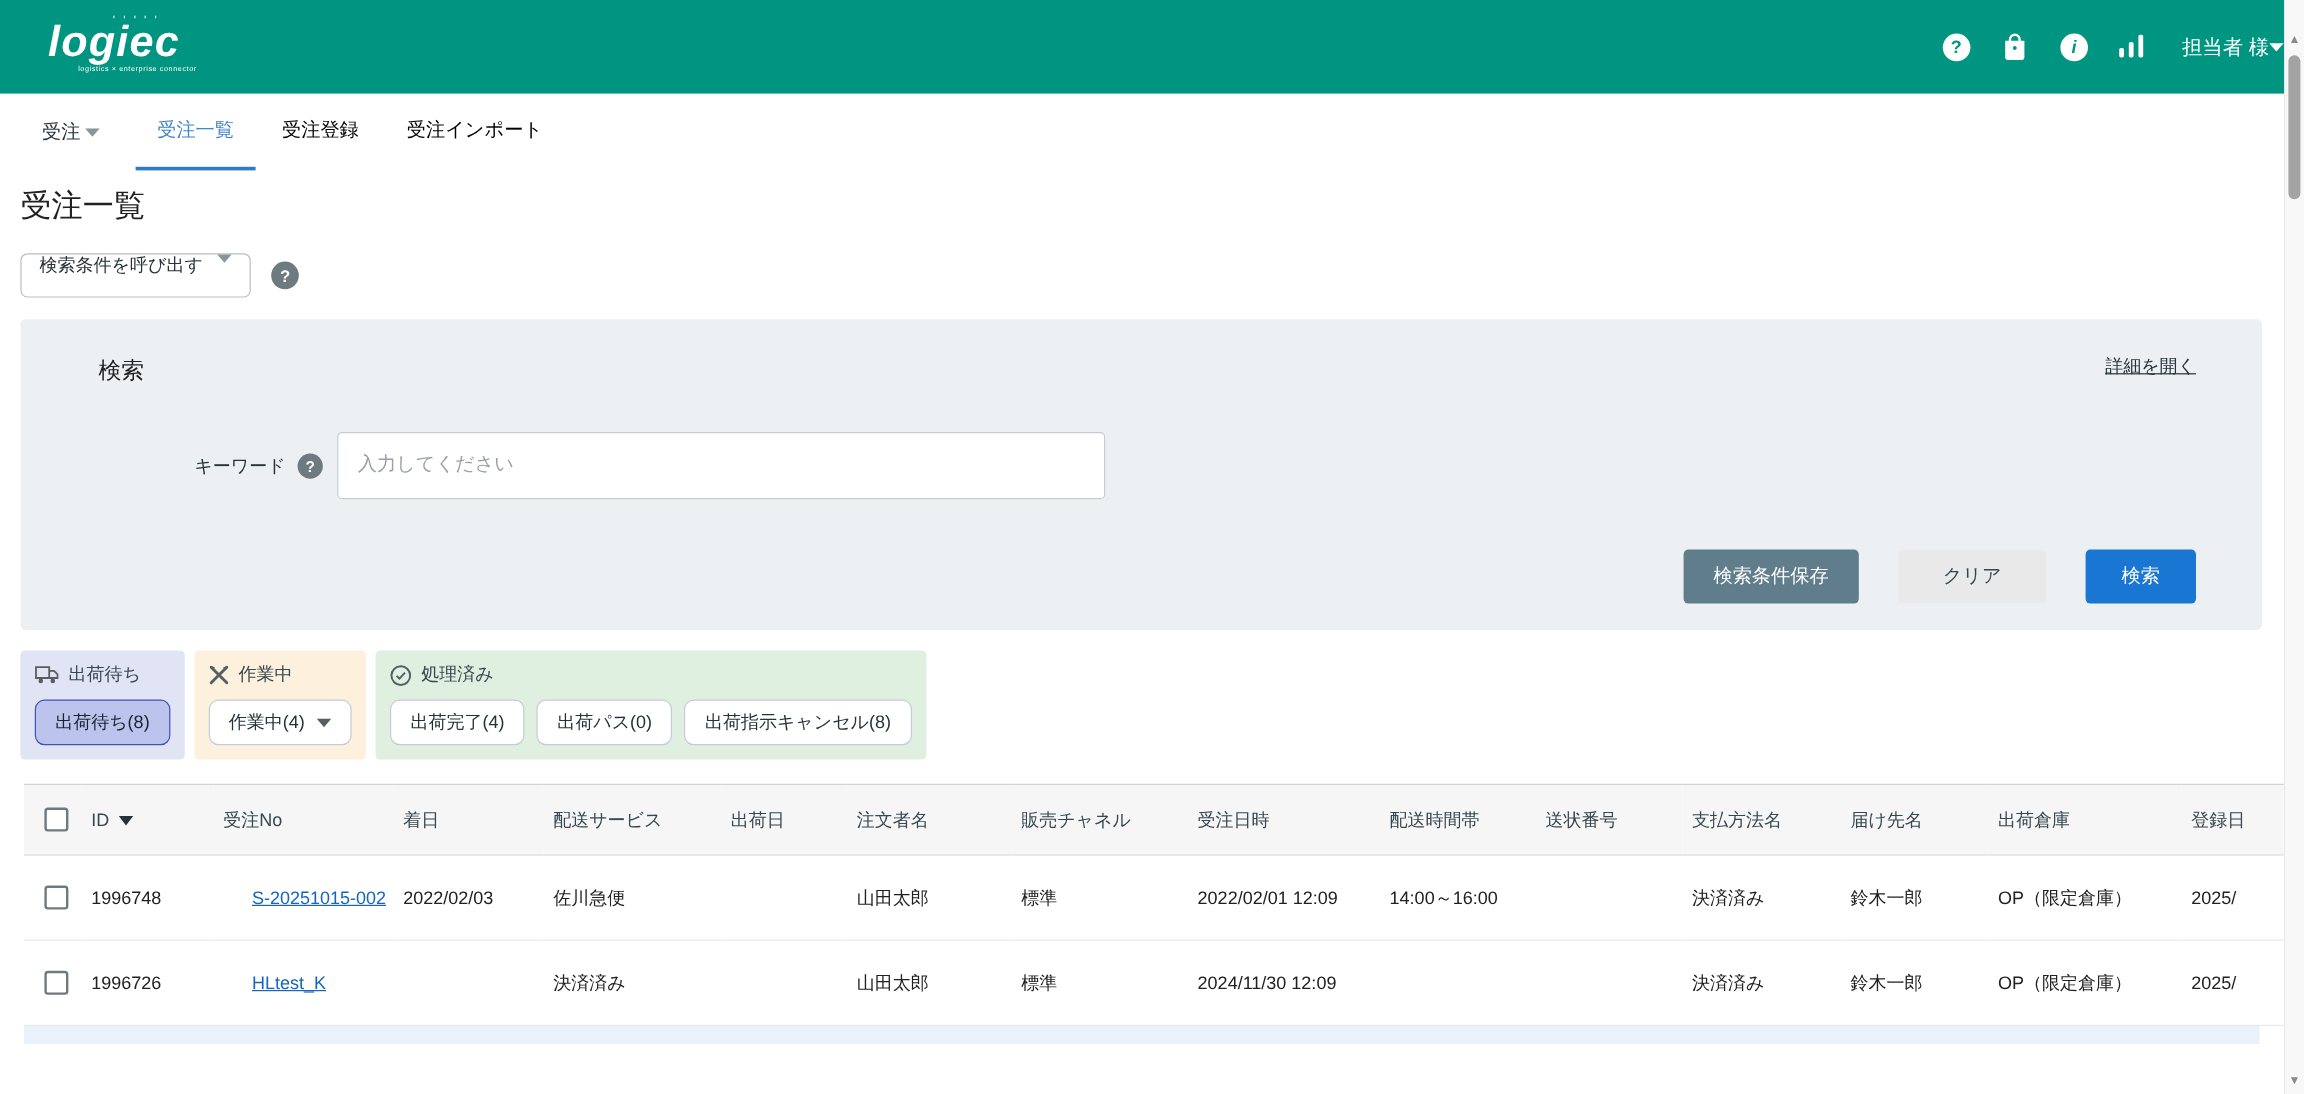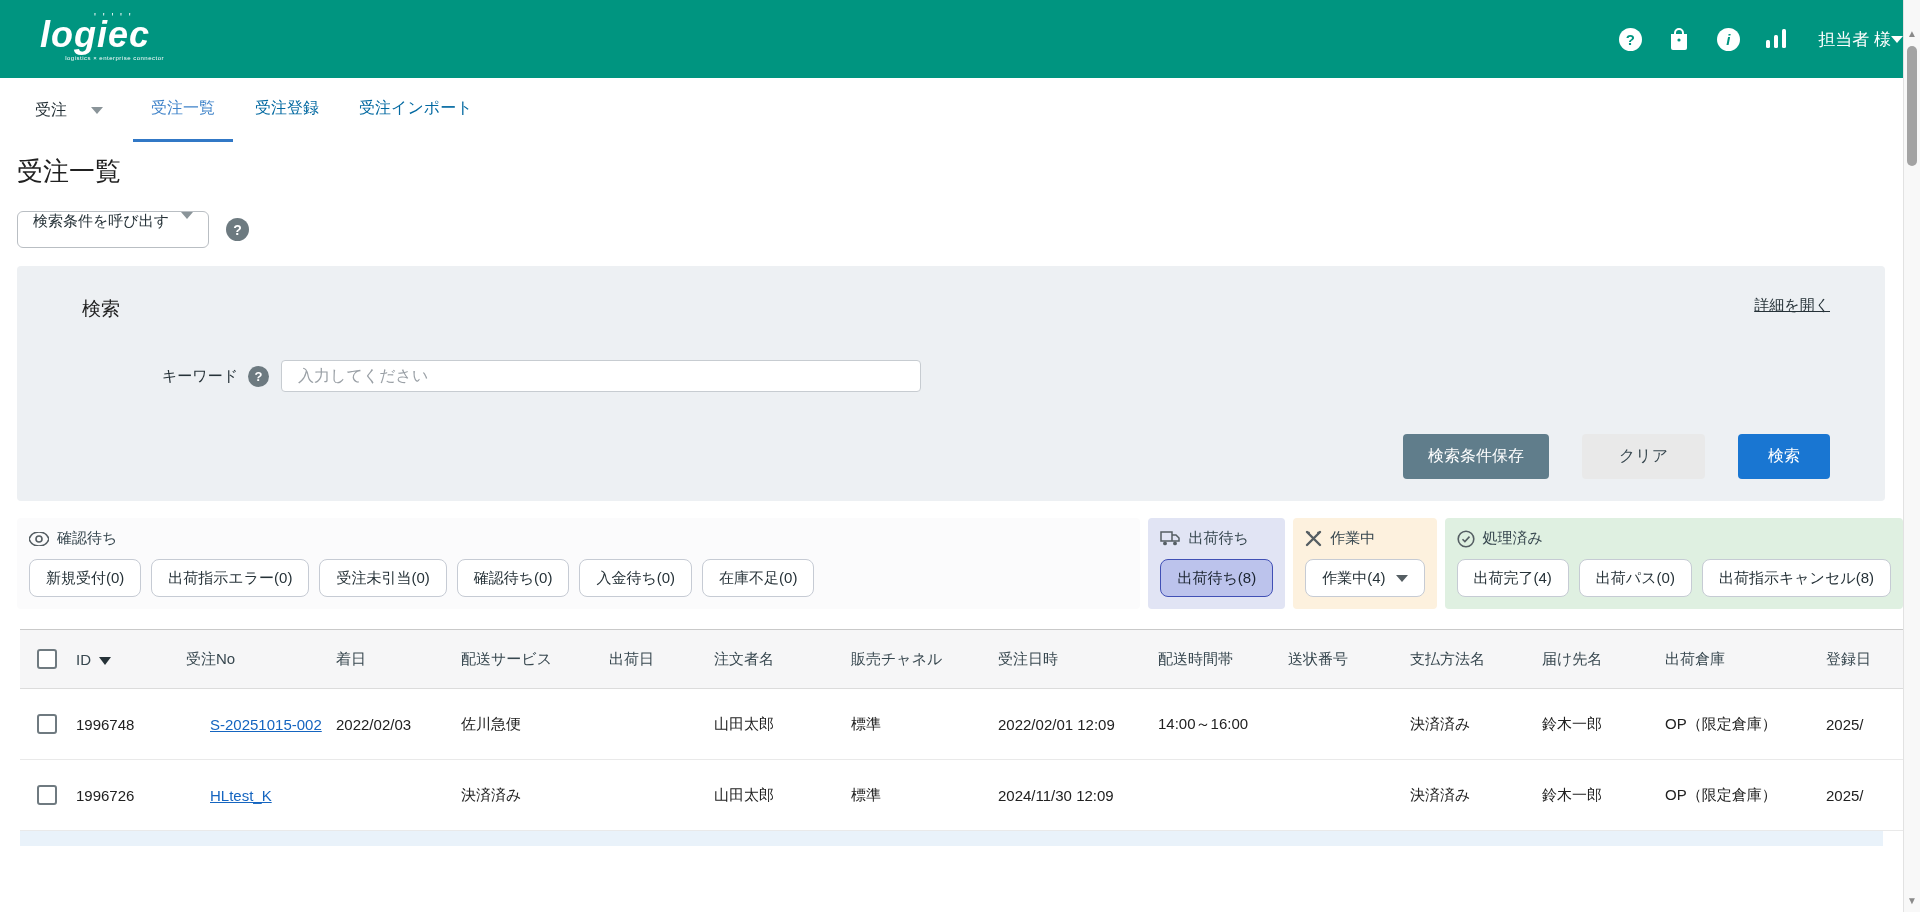--- a/index.html
+++ b/index.html
@@ -17,40 +17,40 @@
   .mainnav .nav-item.active { background:#2ba693; }
   .topbar-right { margin-left:auto; display:flex; align-items:center; gap:25px; }
   .tb-icon { width:24px; height:24px; display:flex; align-items:center; justify-content:center; }
   .circle-ic { width:23px; height:23px; border-radius:50%; background:#fff; color:#009580; font-size:15px; font-weight:bold; display:flex; align-items:center; justify-content:center; }
   .bag-ic svg, .bars-ic svg { display:block; }
   .user-menu { display:flex; align-items:center; color:#fff; font-size:17px; margin-left:4px; }
   .caret { display:inline-block; width:0; height:0; border-left:6px solid transparent; border-right:6px solid transparent; border-top:7px solid #fff; }
 
   
   .tabrow { height:64px; display:flex; align-items:center; padding-left:35px; }
-  .tab-dd { display:flex; align-items:center; gap:24px; font-size:16px; color:#263238; cursor:pointer; margin-right:28px;text-align:right; }
+  .tab-dd { display:flex; align-items:center; gap:4px; font-size:16px; color:#263238; cursor:pointer; margin-right:28px;text-align:right; }
   .caret-g { display:inline-block; width:0; height:0; border-left:6px solid transparent; border-right:6px solid transparent; border-top:7px solid #8a9499; }
   .tabs { display:flex; height:100%; }
-  .tab { display:flex; align-items:center; padding:0 18px; margin:0 2px; font-size:16px; color:#0369a1; cursor:pointer; border-bottom:3px solid transparent; }
+  .tab { display:flex; align-items:center; padding:0 18px; margin:0 2px; font-size:16px; color:#000000; cursor:pointer; border-bottom:3px solid transparent; }
   .tab.active { color:#4285ca; border-bottom-color:#3178c6; }
 
   
   .page-title { font-size:26px; font-weight:400; color:#212121; margin:12px 0 0 17px; }
   .loadcond-row { display:flex; align-items:center; gap:17px; margin:22px 0 0 17px; }
   .btn-outline { display:flex; align-items:flex-start; gap:12px; background:#fff; border:1px solid #b9bec3; border-radius:6px; height:37px; padding:0 15px; font-size:15px; color:#263238; cursor:pointer; }
   .q-ic { width:23px; height:23px; border-radius:50%; background:#6d7a80; color:#fff; font-size:14px; font-weight:bold; display:flex; align-items:center; justify-content:center; flex:none; }
 
   
   .search-panel { margin:18px 17px 0 17px; width:1868px; background:#edf0f3; border-radius:4px; padding:30px 55px 22px 65px; position:relative; }
   .sp-head { display:flex; align-items:flex-start; }
   .sp-title { font-size:19px; color:#212121; }
   .sp-detail { margin-left:auto; font-size:15px; color:#263238; text-decoration:underline; cursor:pointer; }
   .kw-row { display:flex; align-items:center; margin:38px 0 0 80px; }
   .kw-label { font-size:15px; color:#263238; margin-right:10px; }
-  .kw-input { width:640px; height:32px; margin-left:12px; border:1px solid #c7ccd1; border-radius:4px; background:#fff; font-size:16px; padding:0 16px; color:#212121; }
+  .kw-input { width:640px; height:56px; margin-left:12px; border:1px solid #c7ccd1; border-radius:4px; background:#fff; font-size:16px; padding:0 16px; color:#212121; }
   .kw-input::placeholder { color:#9aa0a6; }
   .sp-actions { display:flex; justify-content:flex-end; align-items:center; gap:33px; margin-top:42px; }
   .btn { height:45px; border:none; border-radius:4px; font-size:16px; cursor:pointer; font-family:inherit; }
   .btn-slate { background:#607d8b; color:#fff; padding:0 25px; }
   .btn-gray { background:#e9e9e9; color:#37474f; padding:0 37px; }
   .btn-blue { background:#1976d2; color:#fff; padding:0 30px; }
 
   
   .status-row { display:flex; gap:8px; margin:17px 17px 0 17px; }
   .sgroup { border-radius:4px; padding:11px 12px 12px 12px; }
@@ -159,37 +159,20 @@
   </div>
   <div class="sp-actions">
     <button class="btn btn-slate">検索条件保存</button>
     <button class="btn btn-gray">クリア</button>
     <button class="btn btn-blue">検索</button>
   </div>
 </section>
 
 <div class="status-row">
 
-  <div class="sgroup g-confirm">
-    <div class="sgroup-head">
-      <svg width="20" height="14" viewBox="0 0 20 14">
-          <path d="M10 0C5 0 1.4 3.3 0 7c1.4 3.7 5 7 10 7s8.6-3.3 10-7c-1.4-3.7-5-7-10-7z" fill="none" stroke="#555e63" stroke-width="1.6"></path>
-          <circle cx="10" cy="7" r="3" fill="none" stroke="#555e63" stroke-width="1.6"></circle>
-        </svg>
-      <span>確認待ち</span>
-    </div>
-    <div class="sbtns">
-      <button class="sbtn">新規受付(0)</button>
-      <button class="sbtn">出荷指示エラー(0)</button>
-      <button class="sbtn">受注未引当(0)</button>
-      <button class="sbtn">確認待ち(0)</button>
-      <button class="sbtn">入金待ち(0)</button>
-      <button class="sbtn">在庫不足(0)</button>
-    </div>
-  </div>
 
   <div class="sgroup g-shipwait">
     <div class="sgroup-head">
       <svg width="20" height="15" viewBox="0 0 20 15">
           <path d="M1 1h11v9H1z M12 4h4l3 3v3h-7z" fill="none" stroke="#555e63" stroke-width="1.5"></path>
           <circle cx="5" cy="12.4" r="1.9" fill="#555e63"></circle>
           <circle cx="15" cy="12.4" r="1.9" fill="#555e63"></circle>
         </svg>
       <span>出荷待ち</span>
     </div>

